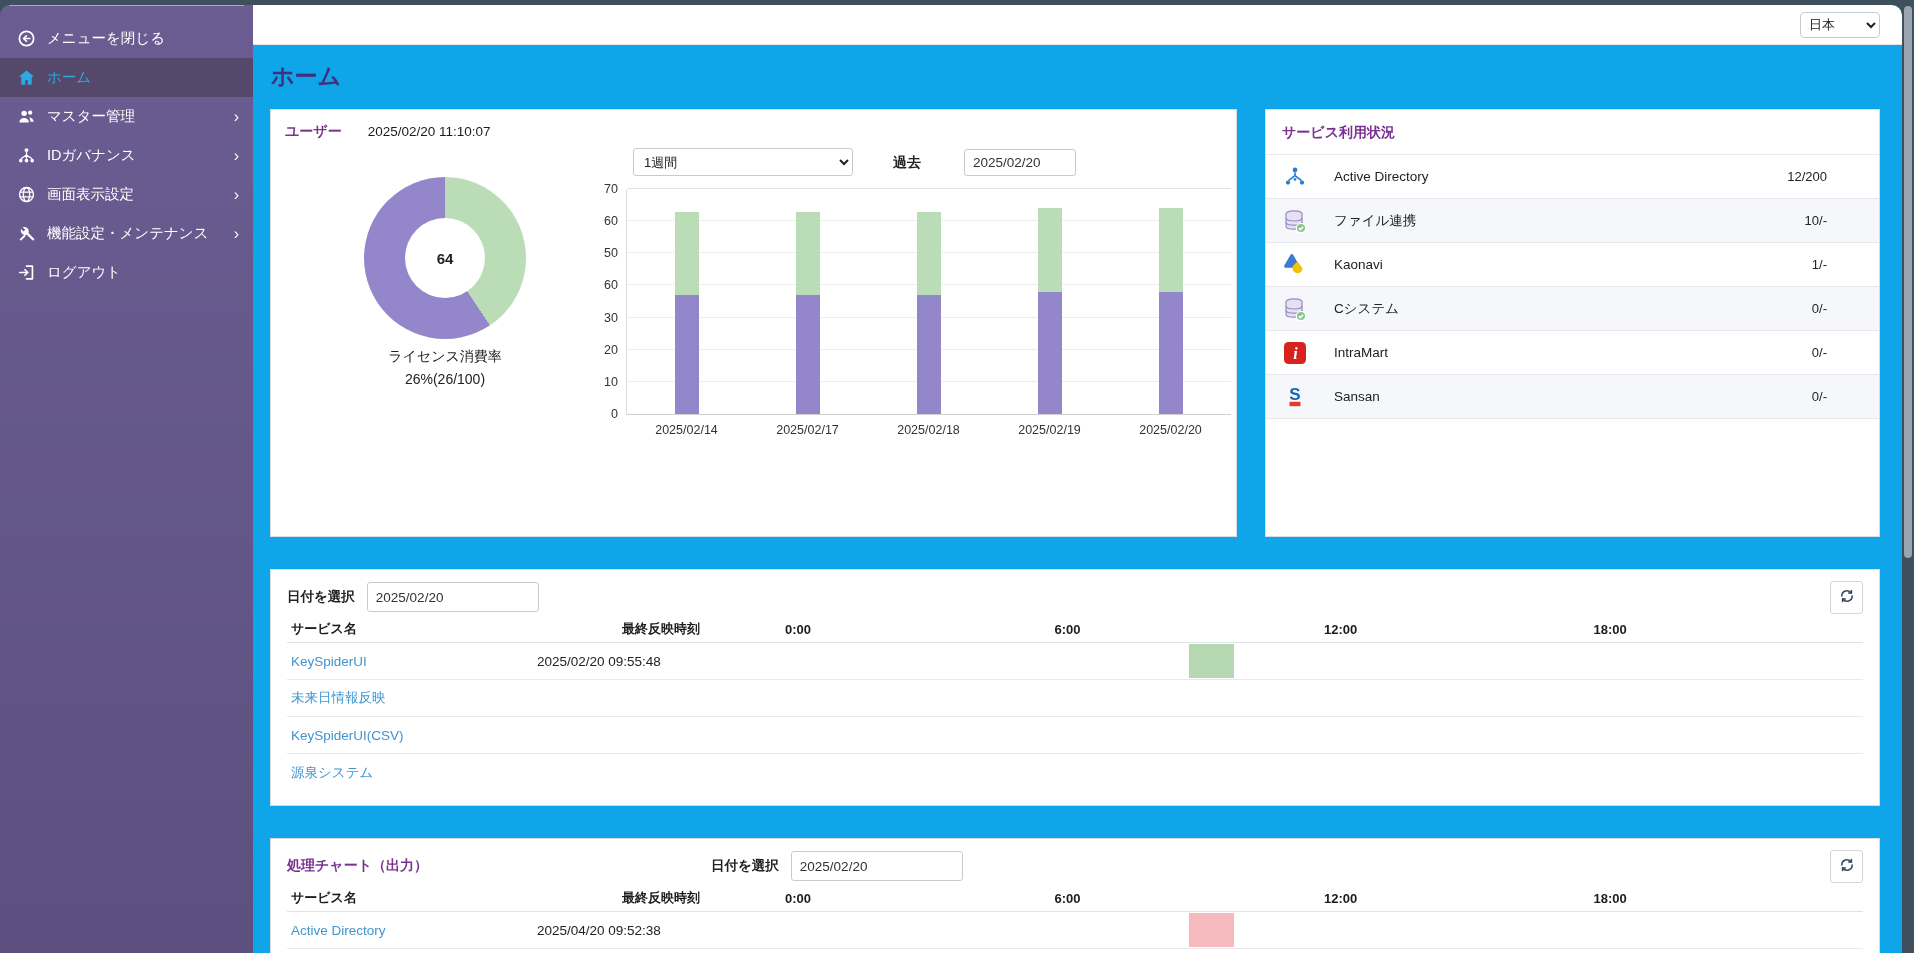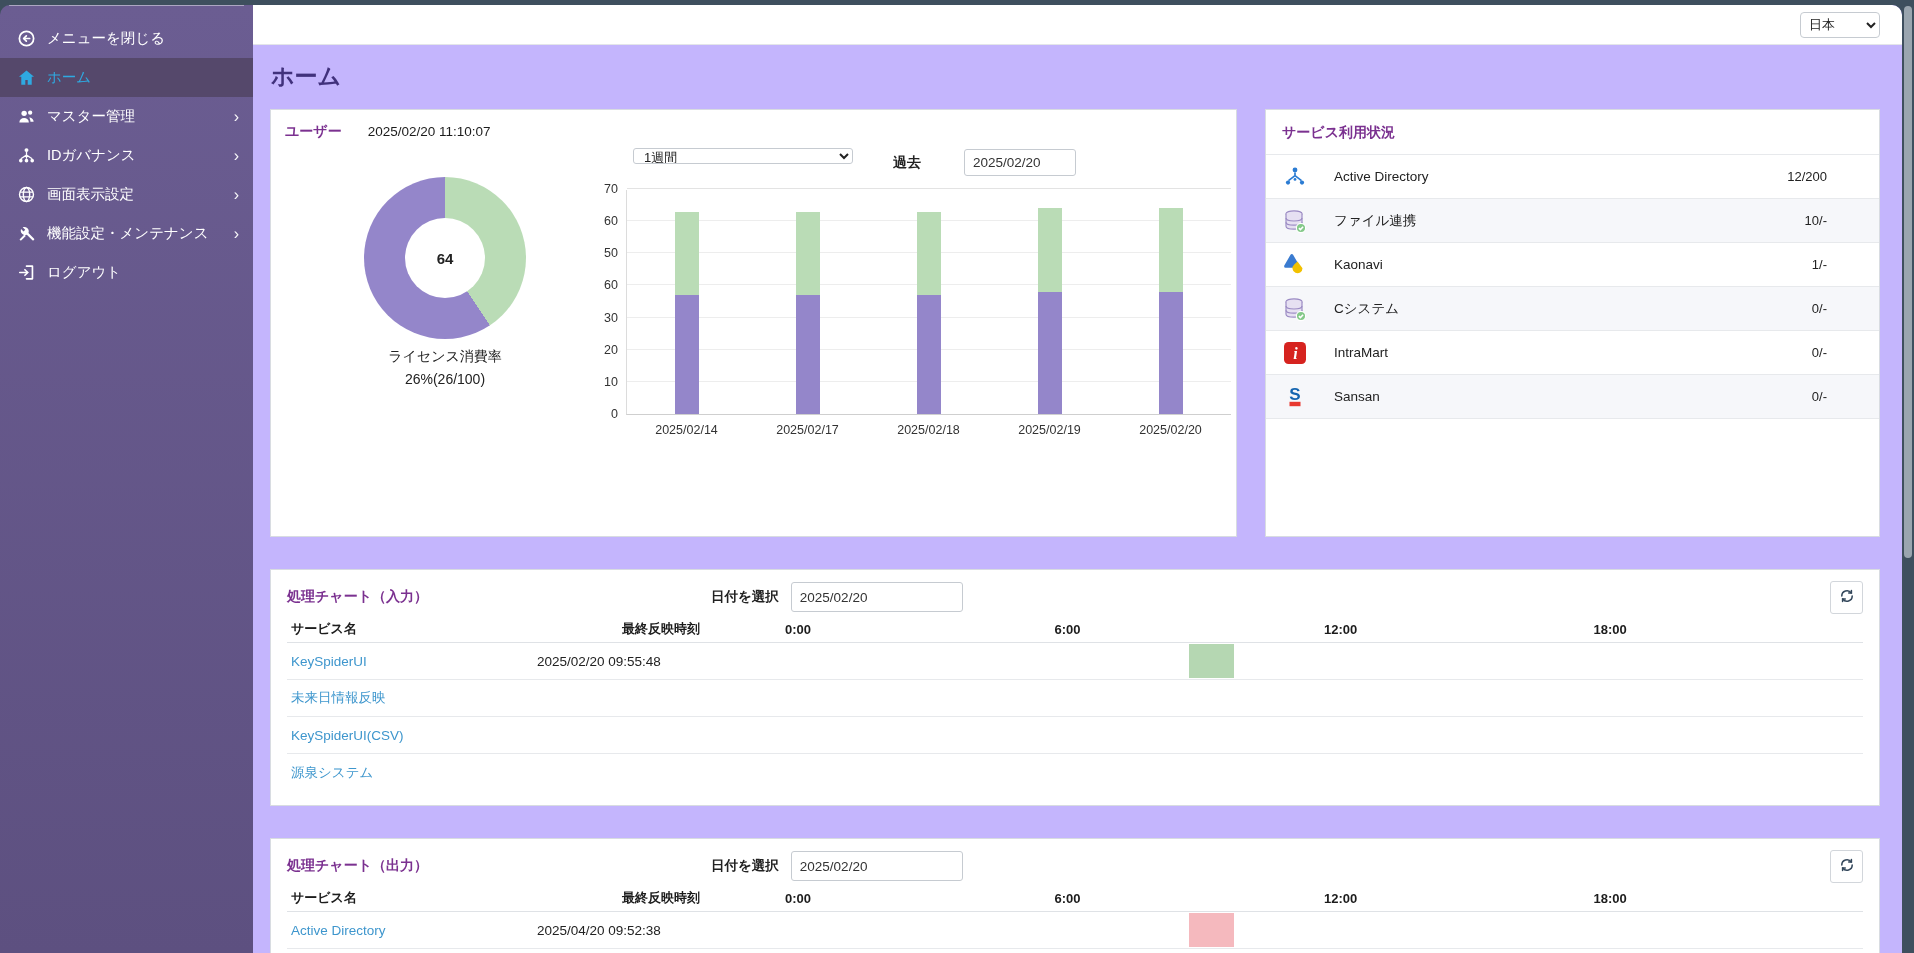--- a/index.html
+++ b/index.html
@@ -17,41 +17,41 @@
   .brand-name { font-size:20px; letter-spacing:.3px; }
   .brand-divider { border-top:1px solid rgba(255,255,255,.45); margin:0 9px; }
   nav.sidenav { padding-top:13px; }
   .nav-item { height:39px; display:flex; align-items:center; padding:0 14px 0 17px;
     font-size:14.5px; color:#fff; cursor:pointer; }
   .nav-item.active { background:#55486b; color:#2fa9e1; }
   .nav-icon { width:19px; height:19px; margin-right:11px; display:flex; }
   .nav-icon svg { width:100%; height:100%; }
   .nav-chevron { margin-left:auto; font-size:16px; line-height:1; opacity:.95; }
   
-  .main { flex:1; display:flex; flex-direction:column; background:#c4b5fd; min-width:0; }
+  .main { flex:1; display:flex; flex-direction:column; background:#0ea5e9; min-width:0; }
   .topbar { height:40px; background:#fff; border-bottom:1px solid #e3e5e9; border-radius:0 10px 0 0;
     display:flex; align-items:center; justify-content:flex-end; padding:0 22px; flex:0 0 40px; }
   .lang-select { width:80px; height:26px; border:1px solid #c6cbd1; border-radius:4px;
     font-size:13px; color:#222; background:#fff; padding:0 4px; }
   .content { flex:1; padding:8px 22px 0 17px; overflow:hidden; }
   .page-title { font-size:23px; font-weight:700; color:#41317c; margin:8px 0 17px 1px; }
   .panel { background:#fff; border:1px solid #d8dce1; }
   .row1 { display:flex; gap:28px; height:428px; }
   
   .panel-user { width:967px; flex:0 0 967px; position:relative; }
   .panel-head { display:flex; align-items:baseline; gap:26px; padding:13px 14px 0 14px; }
   .panel-title { color:#7b3190; font-weight:700; font-size:14px; }
   .panel-timestamp { font-size:13.5px; color:#1c1c1c; }
   .donut { position:absolute; left:93px; top:67px; width:162px; height:162px; border-radius:50%; }
   .donut::after { content:""; position:absolute; inset:41px; background:#fff; border-radius:50%; }
   .donut-center { position:absolute; left:93px; top:67px; width:162px; height:162px;
     display:flex; align-items:center; justify-content:center; font-size:15px; font-weight:700; color:#222; z-index:2; }
   .donut-cap { position:absolute; left:14px; width:320px; text-align:center; font-size:14px; color:#222; }
   .cap1 { top:238px; } .cap2 { top:261px; }
-  .period-select { position:absolute; left:362px; top:38px; width:220px; height:16px;
+  .period-select { position:absolute; left:362px; top:38px; width:220px; height:28px;
     border:1px solid #c6cbd1; border-radius:3px; font-size:13px; color:#222; background:#fff; padding:0 6px; }
   .past-label { position:absolute; left:622px; top:44px; font-size:14px; font-weight:700; color:#222; }
   .date-input { border:1px solid #c6cbd1; border-radius:3px; font-size:13.5px; color:#333;
     padding:0 8px; background:#fff; }
   .user-date { position:absolute; left:693px; top:39px; width:112px; height:27px; }
   .plot { position:absolute; left:355px; top:80px; width:605px; height:225px;
     border-left:1px solid #dcdcdc; border-bottom:1px solid #cfcfcf; }
   .gridline { position:absolute; left:0; right:0; height:1px; background:#ededed; }
   .gridline.top { background:#e3e3e3; }
   .ytick { position:absolute; left:298px; width:49px; text-align:right; font-size:12.5px; color:#333; }
@@ -321,21 +321,20 @@
                 </span>
     <span class="svc-name">Sansan</span>
     <span class="svc-count">0/-</span>
   </div>
 </div>
         </section>
       </div>
 
       <section class="panel panel-process">
         <div class="proc-head">
-          <span class="proc-title">処理チャート（入力）</span>
           <span class="date-label">日付を選択</span>
           <input class="date-input proc-date" value="2025/02/20" style="">
           <button class="refresh-btn">
             <span class="ric"><svg viewBox="0 0 24 24" fill="none" stroke="#33475b" stroke-width="2.3" stroke-linecap="round">
                   <path d="M19.8 12a7.8 7.8 0 0 1-14.2 4.5"></path>
                   <path d="M4.2 12a7.8 7.8 0 0 1 14.2-4.5"></path>
                   <path d="M18.6 3.6v4h-4"></path>
                   <path d="M5.4 20.4v-4h4"></path>
                 </svg></span>
           </button>

